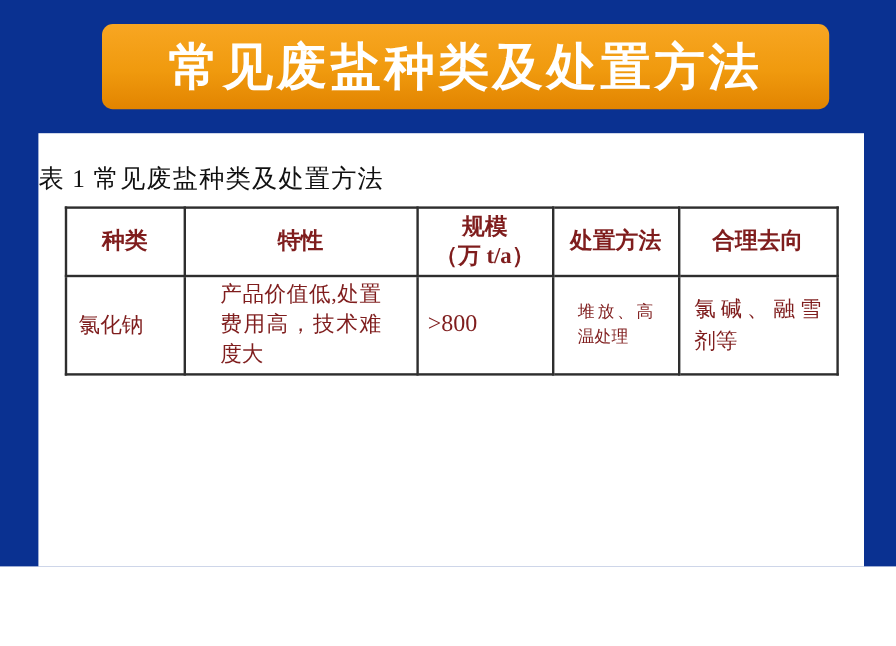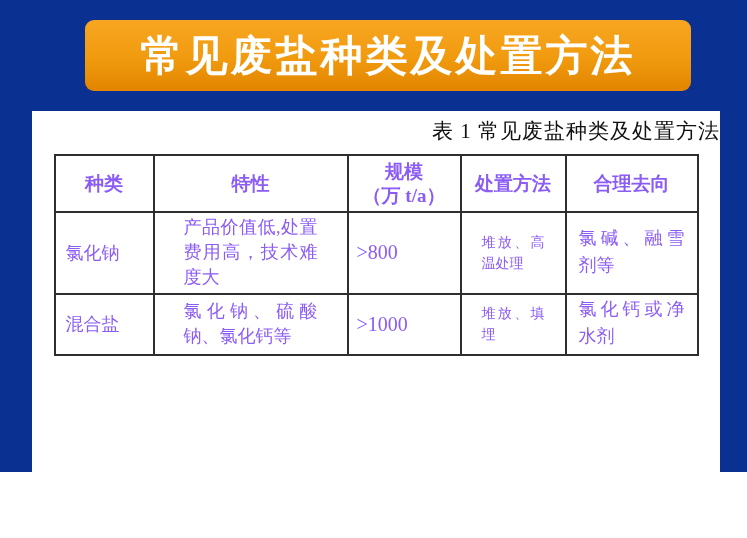--- a/index.html
+++ b/index.html
@@ -31,53 +31,53 @@
     white-space: nowrap;
   }
   
   .panel {
     position: absolute;
     left: 32px; top: 111px;
     width: 688px; height: 401px;
     background: #ffffff;
   }
   .caption {
-    margin-top: 6px;
-    text-align: right;
+    margin-top: 24px;
+    text-align: left;
     font-size: 21px;
     color: #111111;
     letter-spacing: 1px;
   }
   
   table.salt-table {
     margin: 9px auto 0 auto;
     width: 643px;
     border-collapse: collapse;
     table-layout: fixed;
-    color: #8b5cf6;
+    color: #7f1d1d;
   }
   .salt-table th, .salt-table td {
     border: 2px solid #2e2e2e;
     height: 55px;
     vertical-align: middle;
     overflow: hidden;
   }
   .salt-table th {
     font-weight: bold;
     font-size: 19px;
     text-align: center;
     line-height: 1.25;
     white-space: pre-line;
     padding: 0 2px;
   }
   td.c0 { font-weight: normal; font-size: 18px; padding: 0 4px 0 10px; }
   td.c1 { font-size: 18px; text-align: justify; padding: 2px 29px; line-height: 1.4; }
   td.c2 { font-size: 20px; padding: 0 20px 0 8px; }
   td.c3 { font-size: 14px; text-align: justify; padding: 2px 20px; line-height: 1.5; }
-  td.c4 { font-size: 18px; text-align: justify; padding: 2px 12px; line-height: 1.5; font-family: Liberation Mono, monospace; }
+  td.c4 { font-size: 18px; text-align: justify; padding: 2px 12px; line-height: 1.5; }
 </style>
 </head>
 <body>
 
 <div class="screen">
 
   <div class="banner">
     <span class="banner-title">常见废盐种类及处置方法</span>
   </div>
 
@@ -103,24 +103,17 @@
         </tr>
       </thead>
       <tbody>
         <tr>
           <td class="c0">氯化钠</td>
           <td class="c1">产品价值低,处置费用高，技术难度大</td>
           <td class="c2">&gt;800</td>
           <td class="c3">堆放、高温处理</td>
           <td class="c4">氯碱、融雪剂等</td>
         </tr>
-        <tr>
-          <td class="c0">混合盐</td>
-          <td class="c1">氯化钠、硫酸钠、氯化钙等</td>
-          <td class="c2">&gt;1000</td>
-          <td class="c3">堆放、填埋</td>
-          <td class="c4">氯化钙或净水剂</td>
-        </tr>
       </tbody>
     </table>
   </div>
 
 </div>
 
 </body></html>

